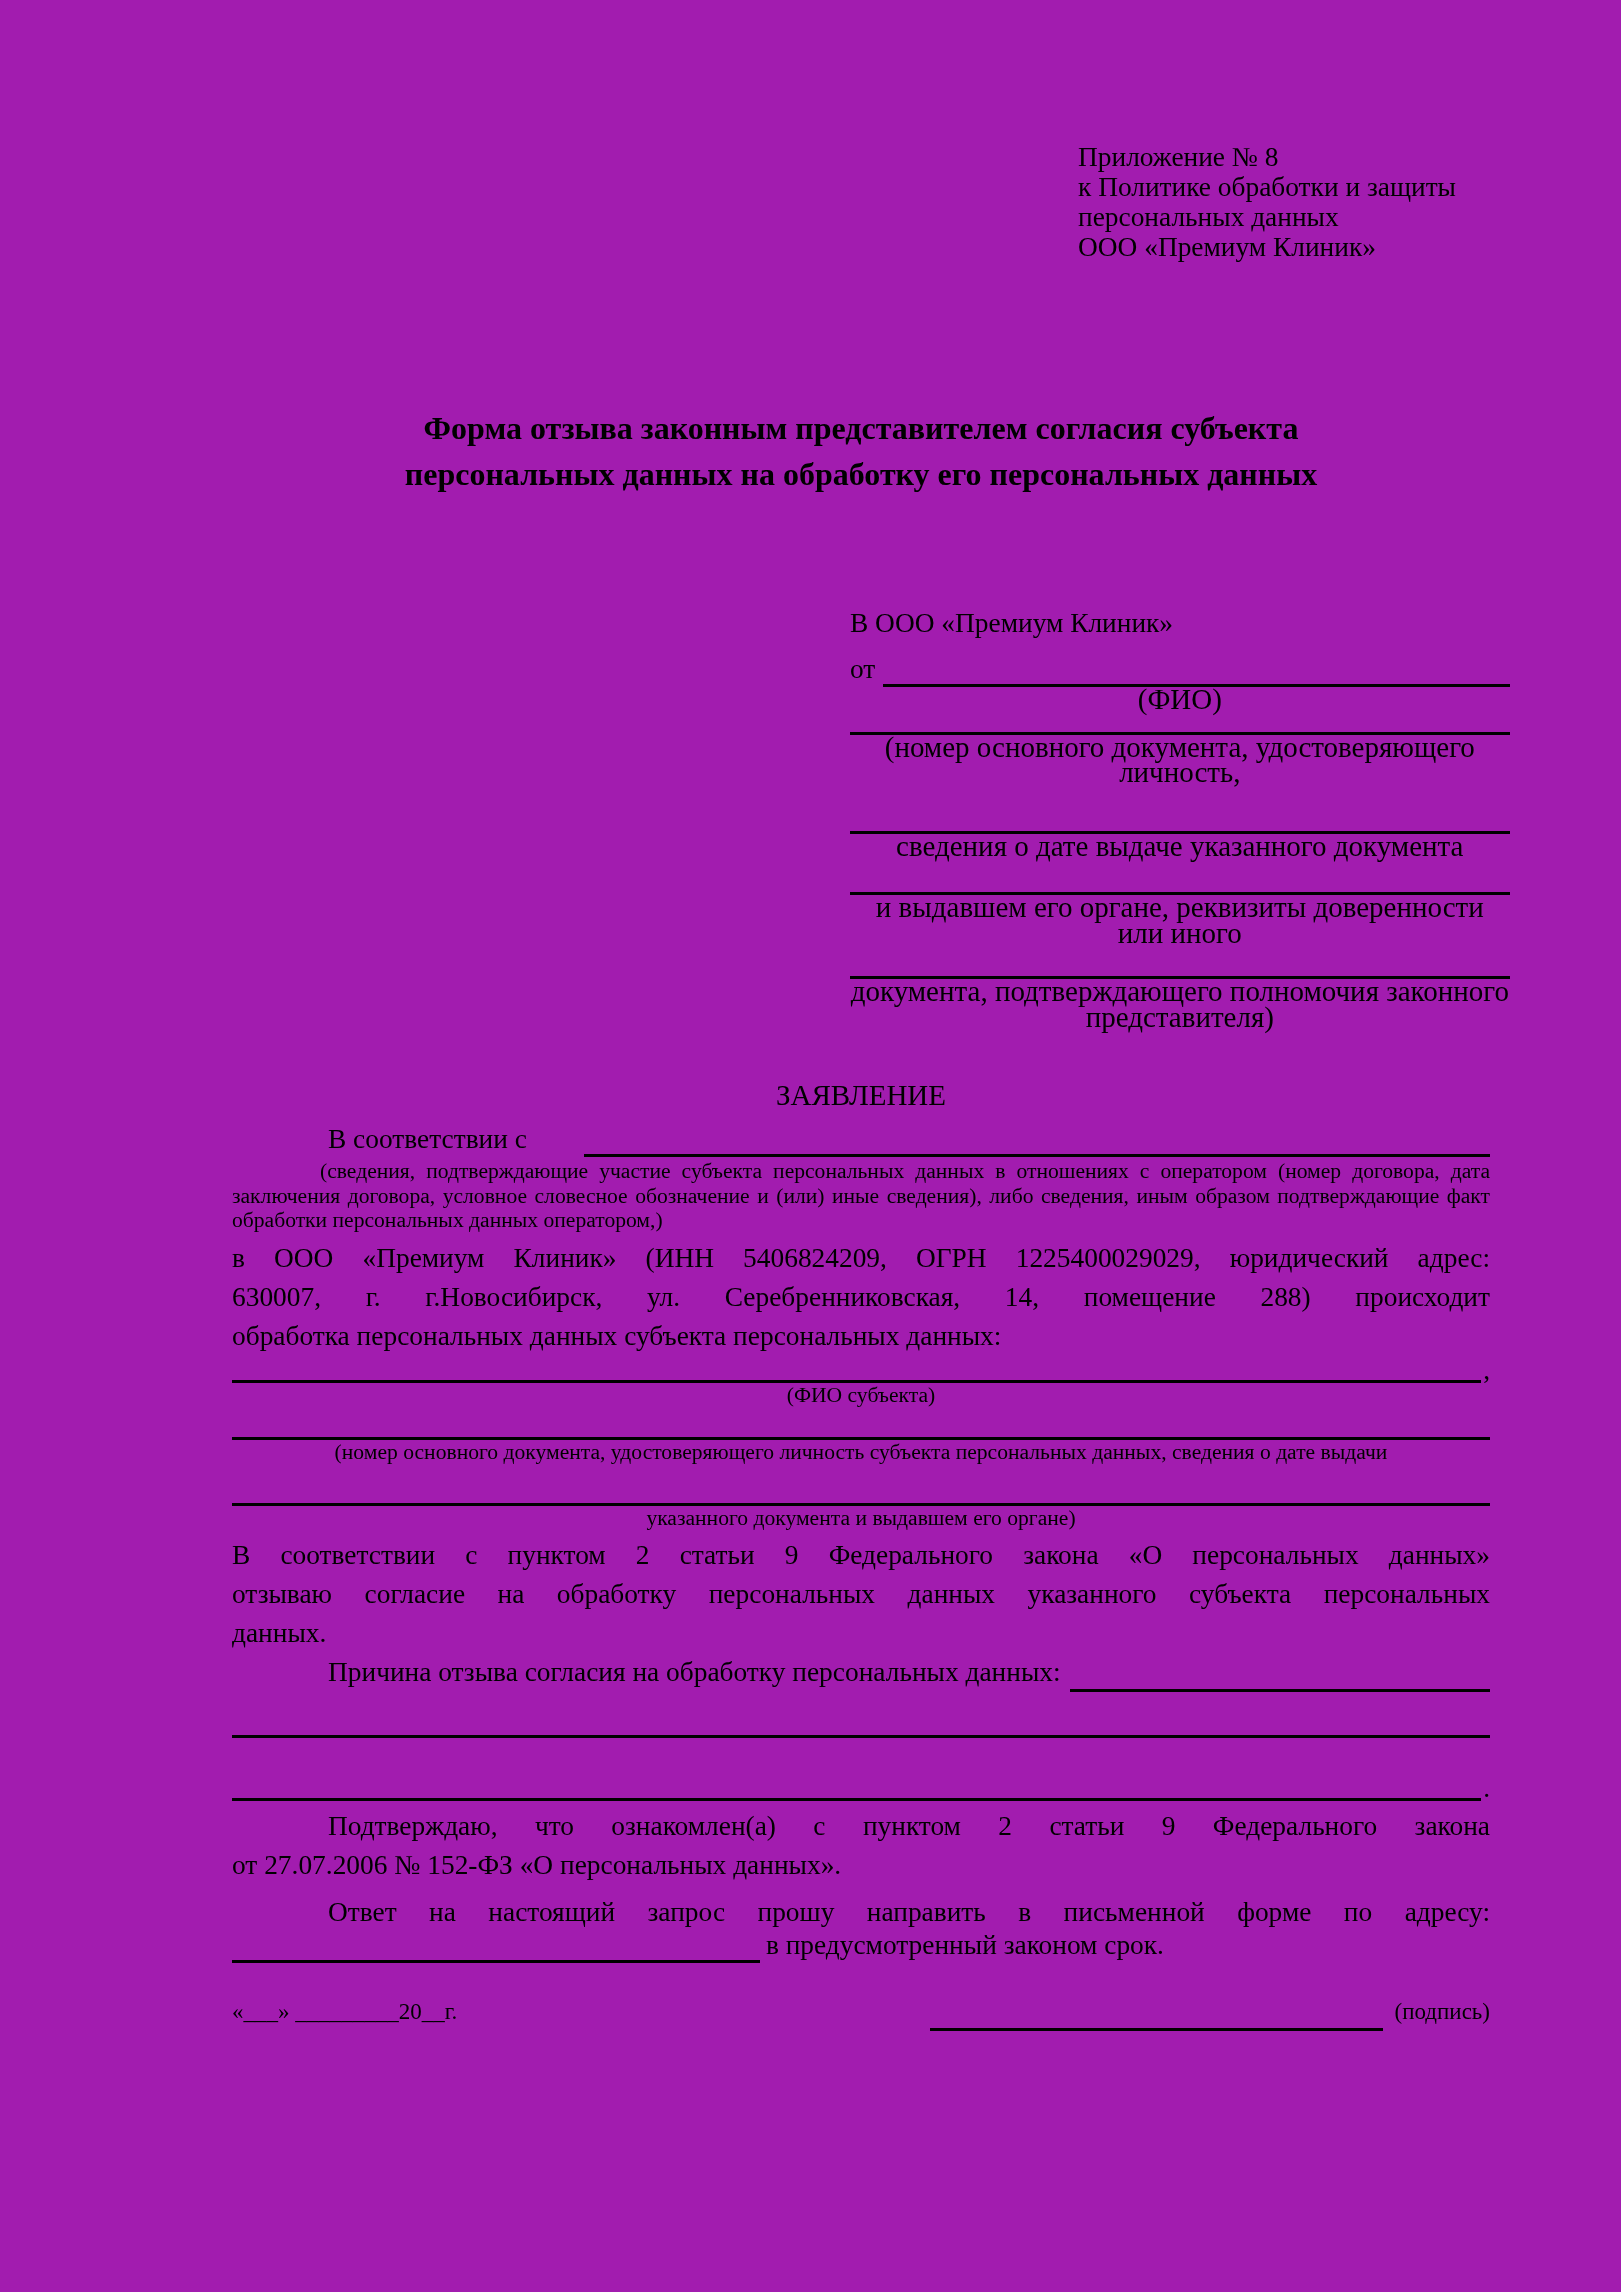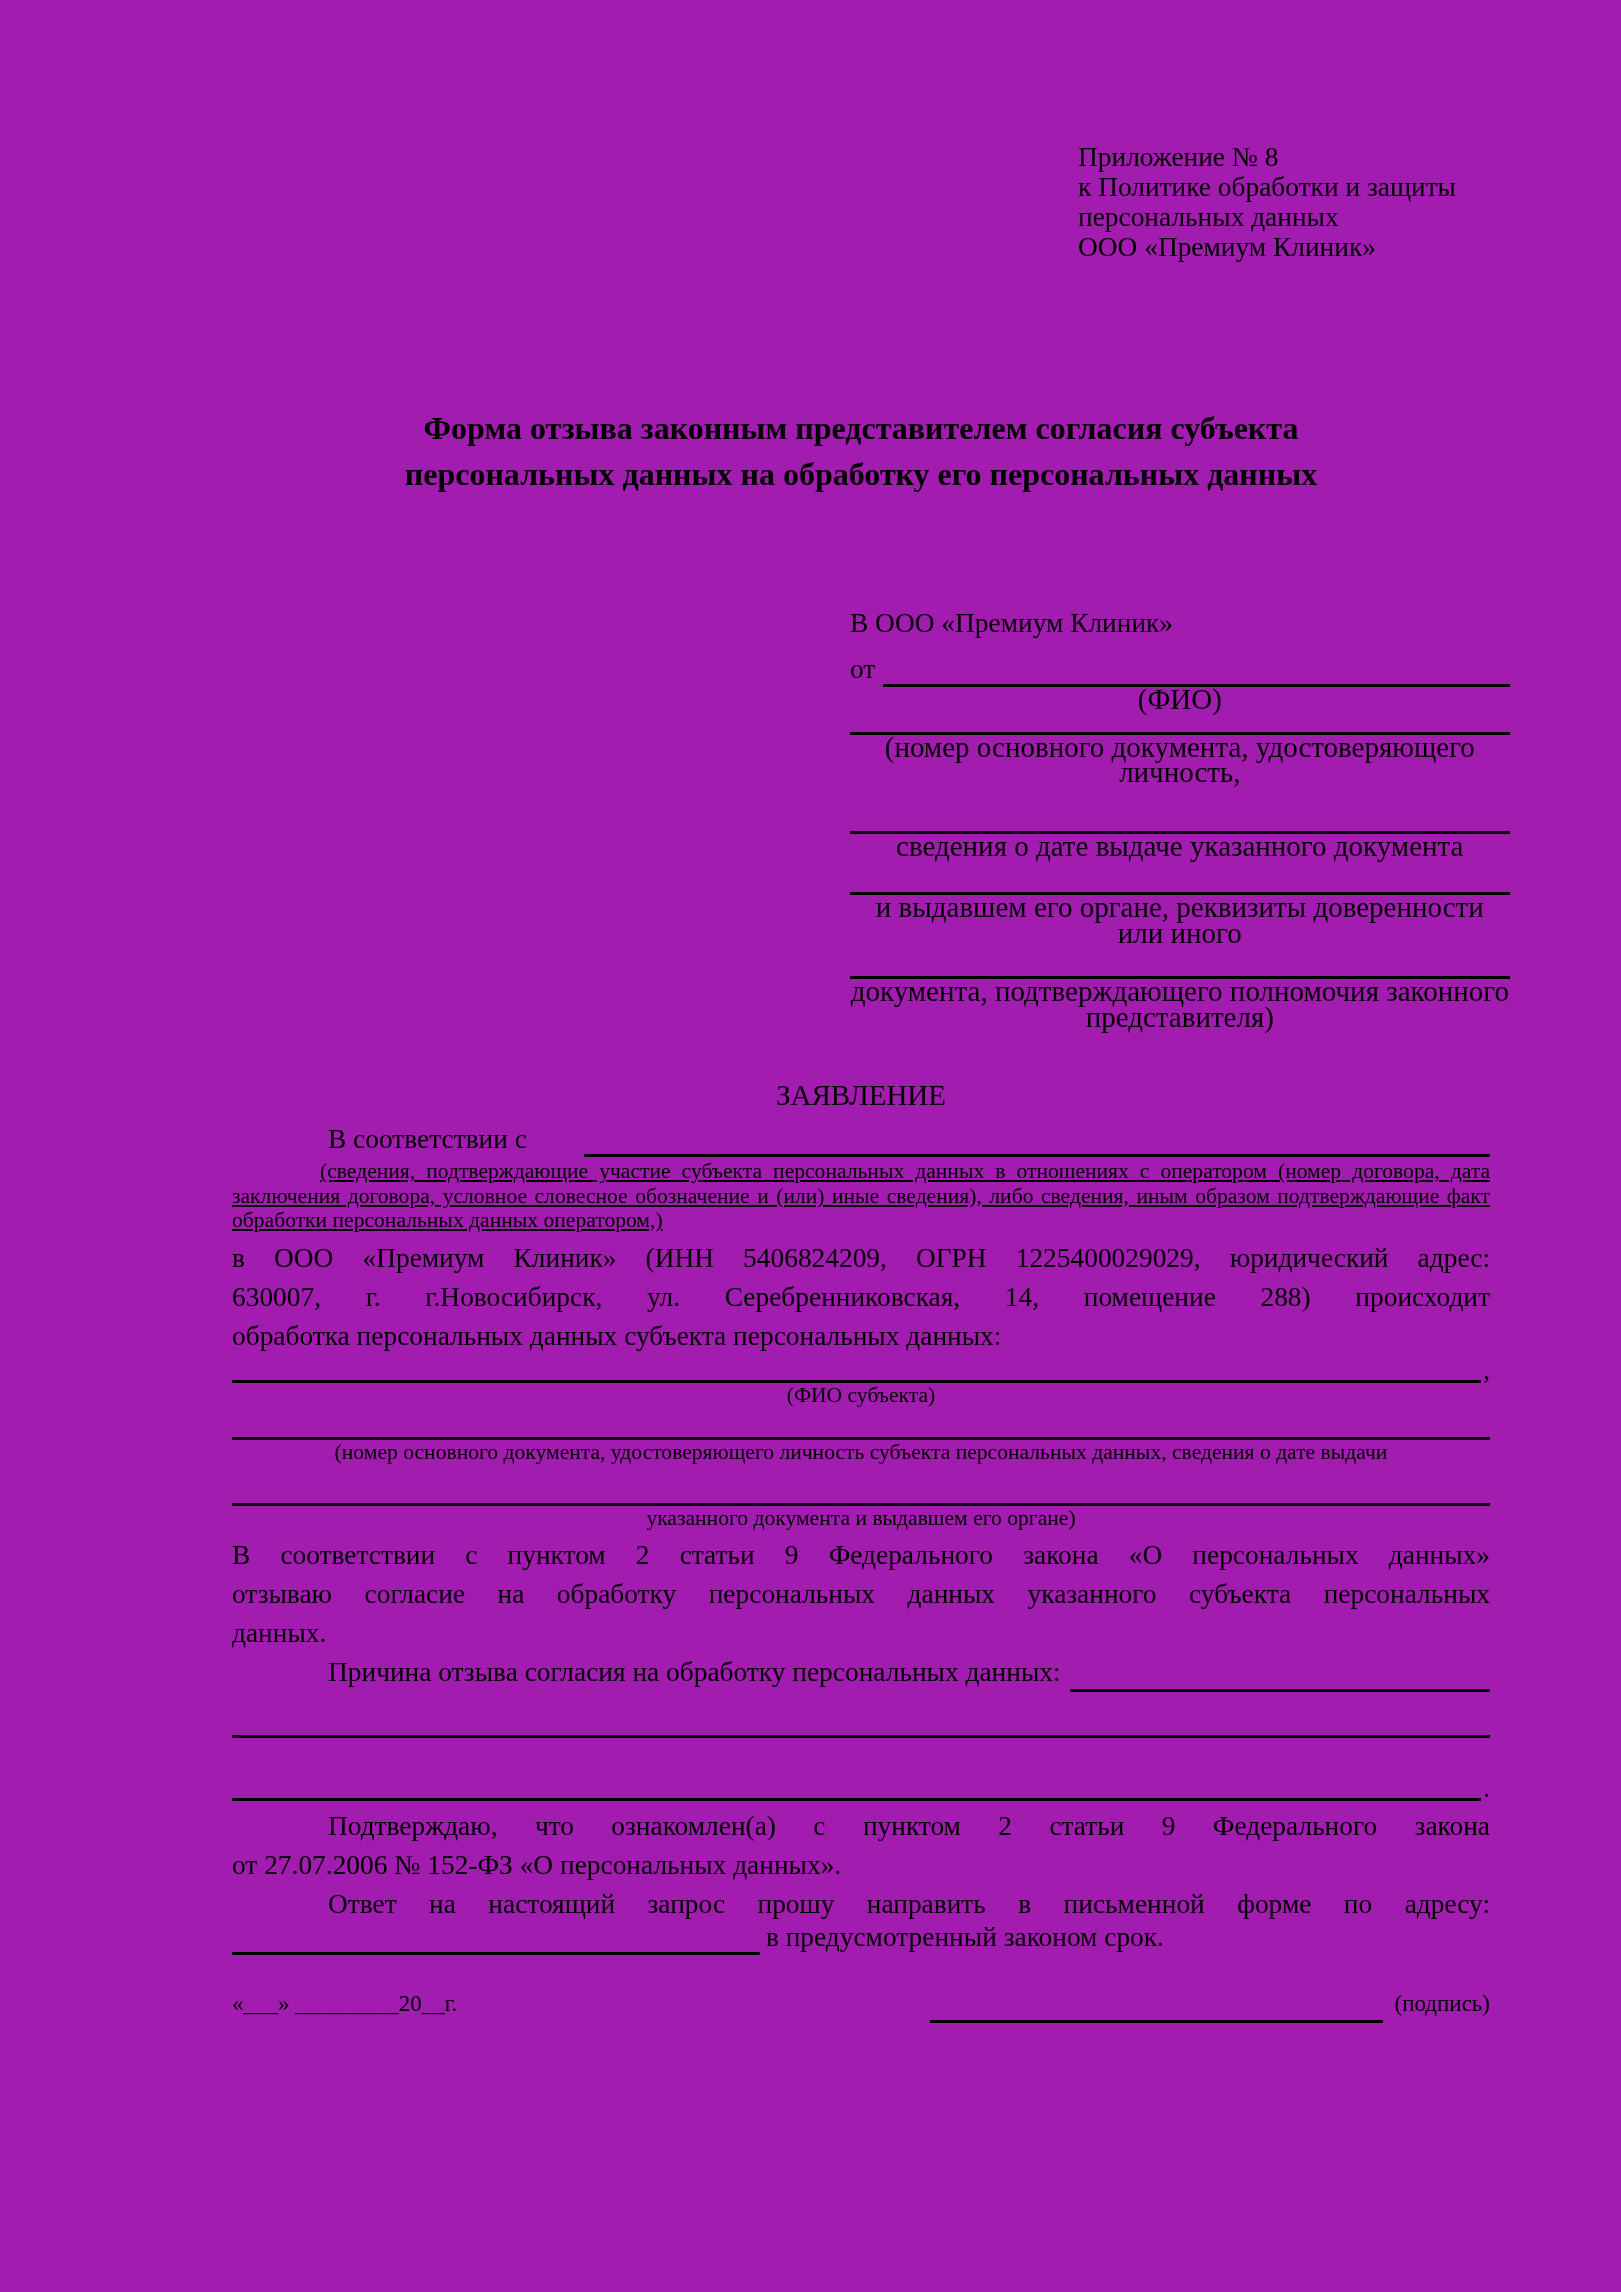--- a/index.html
+++ b/index.html
@@ -24,21 +24,21 @@
   .from-word { line-height:35px; padding-right:7.8px; }
   .fill { flex:1 1 auto; border-bottom:3.9px solid #000; }
   .sub-label { font-size:29px; line-height:25.5px; text-align:center; }
   .u-line { height:0; border-bottom:3.9px solid #000; }
   .mt20{margin-top:19.6px} .mt46{margin-top:45px} .mt34{margin-top:33px} .mt31{margin-top:30px}
   .mt30{margin-top:29px} .mt38{margin-top:37px} .mt44{margin-top:43px} .mt36{margin-top:35px}
   
   .statement-heading { margin-top:47px; text-align:center; font-size:29px; line-height:37px; }
   .accordance-row { display:flex; align-items:flex-end; margin-top:7.8px; height:35px; font-size:27.4px;gap:47px; }
   .lead-indent { line-height:35px; padding-left:96px; padding-right:9.8px; white-space:nowrap; }
-  .small-note { margin-top:2px; font-size:21.6px; line-height:24.5px;text-decoration:underline; }
+  .small-note { margin-top:2px; font-size:21.6px; line-height:24.5px; }
   .body-par { margin:5.9px 0 0 0; font-size:27.4px; line-height:39px; }
   .mt5 { margin-top:4.9px; }
   .jline { text-align:justify; text-align-last:justify; white-space:nowrap; }
   .lline { text-align:left; white-space:nowrap; }
   .ind98 { padding-left:96px; }
   .ind90 { padding-left:88px; }
   .line-row { display:flex; align-items:flex-end; font-size:27.4px; }
   .h28 { height:27.4px; }
   .tail { line-height:23.5px; padding-left:2px; }
   .center-label { font-size:21.6px; line-height:25.5px; text-align:center; }
@@ -137,21 +137,21 @@
   <div class="line-row h28 mt36">
     <span class="fill"></span>
     <span class="tail">.</span>
   </div>
 
   <div class="body-par">
     <div class="jline ind98">Подтверждаю, что ознакомлен(а) с пунктом 2 статьи 9 Федерального закона</div>
     <div class="lline">от 27.07.2006 № 152-ФЗ «О персональных данных».</div>
   </div>
 
-  <div class="body-par" style="margin-top:0">
+  <div class="body-par" style="margin-top:8px">
     <div class="jline ind98">Ответ на настоящий запрос прошу направить в письменной форме по адресу:</div>
   </div>
 
   <div class="reply-row">
     <span class="fill-fixed"></span>
     <span class="reply-suffix">в предусмотренный законом срок.</span>
   </div>
 
   <div class="sig-row">
     <span class="sig-date">«___» _________20__г.</span>

